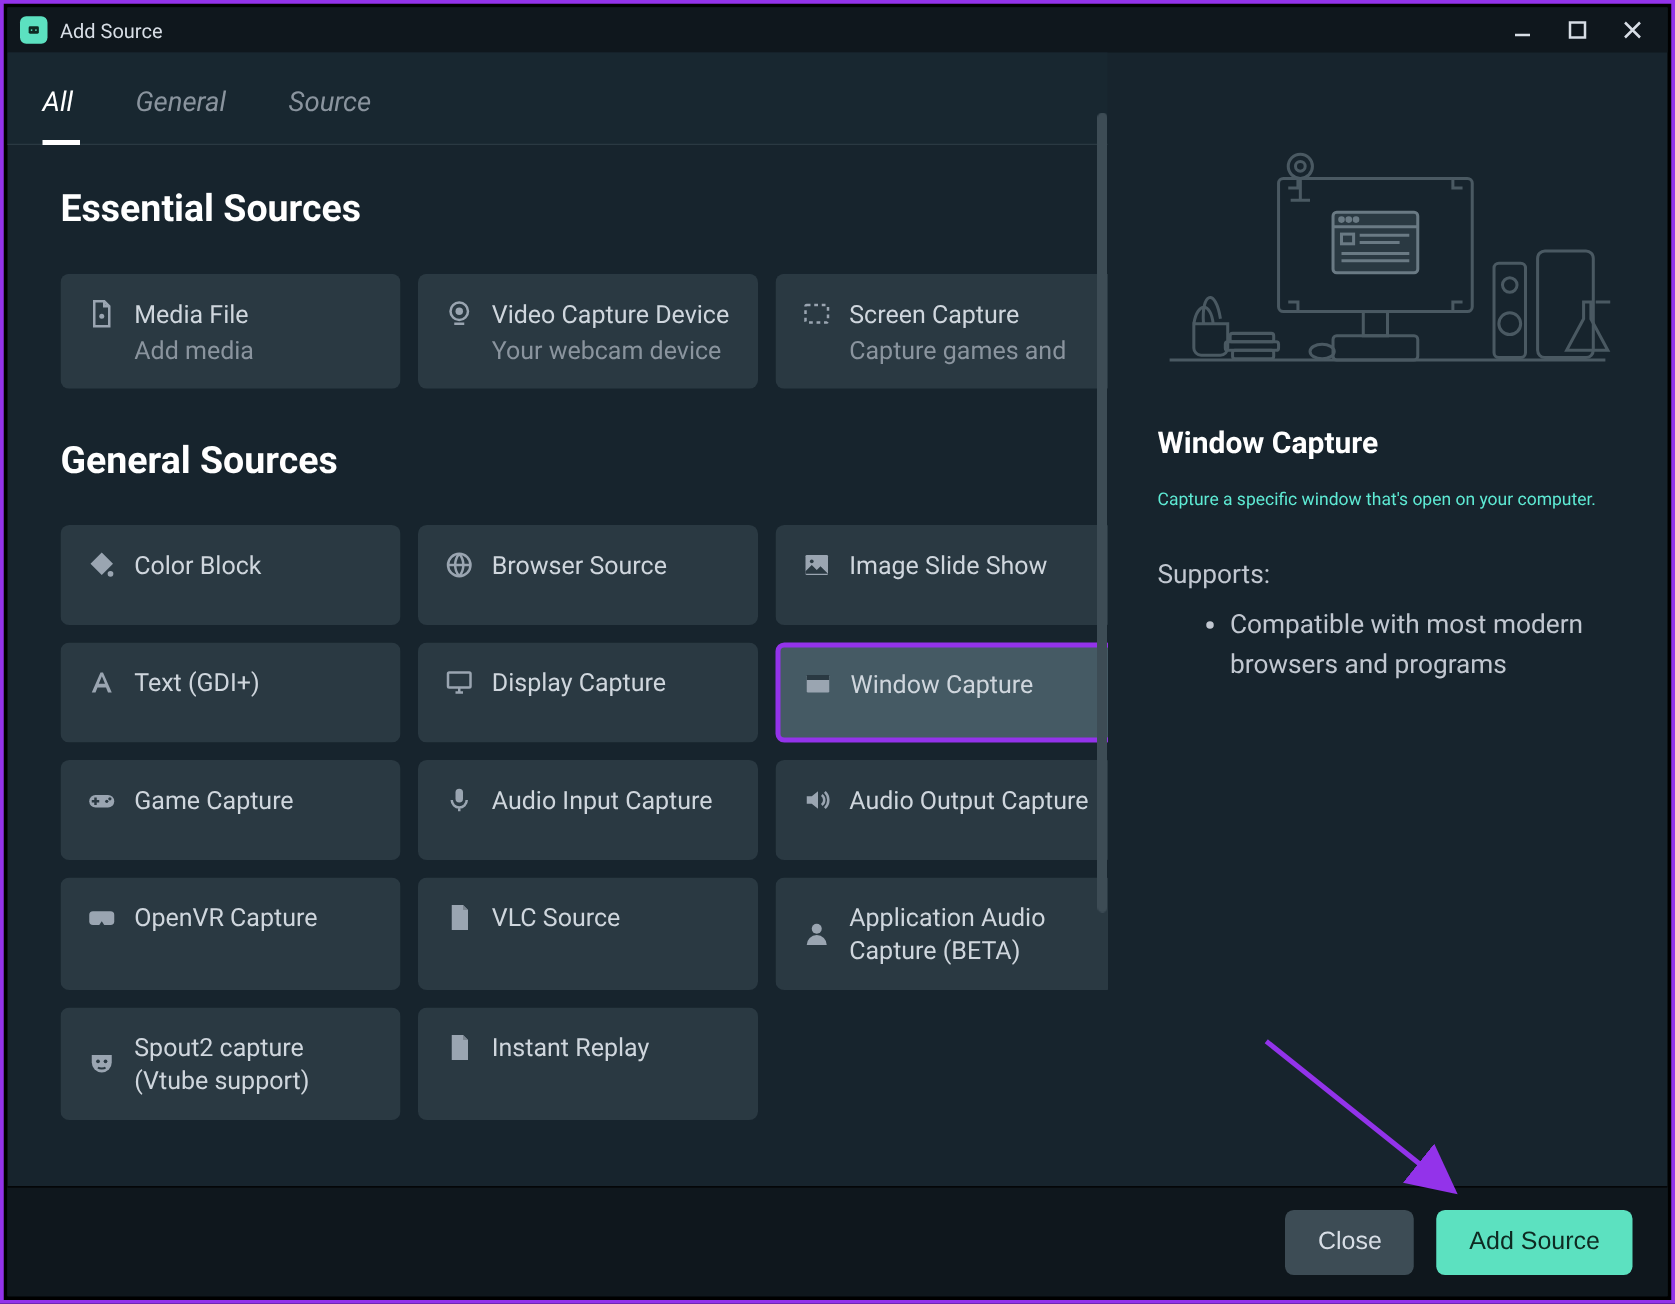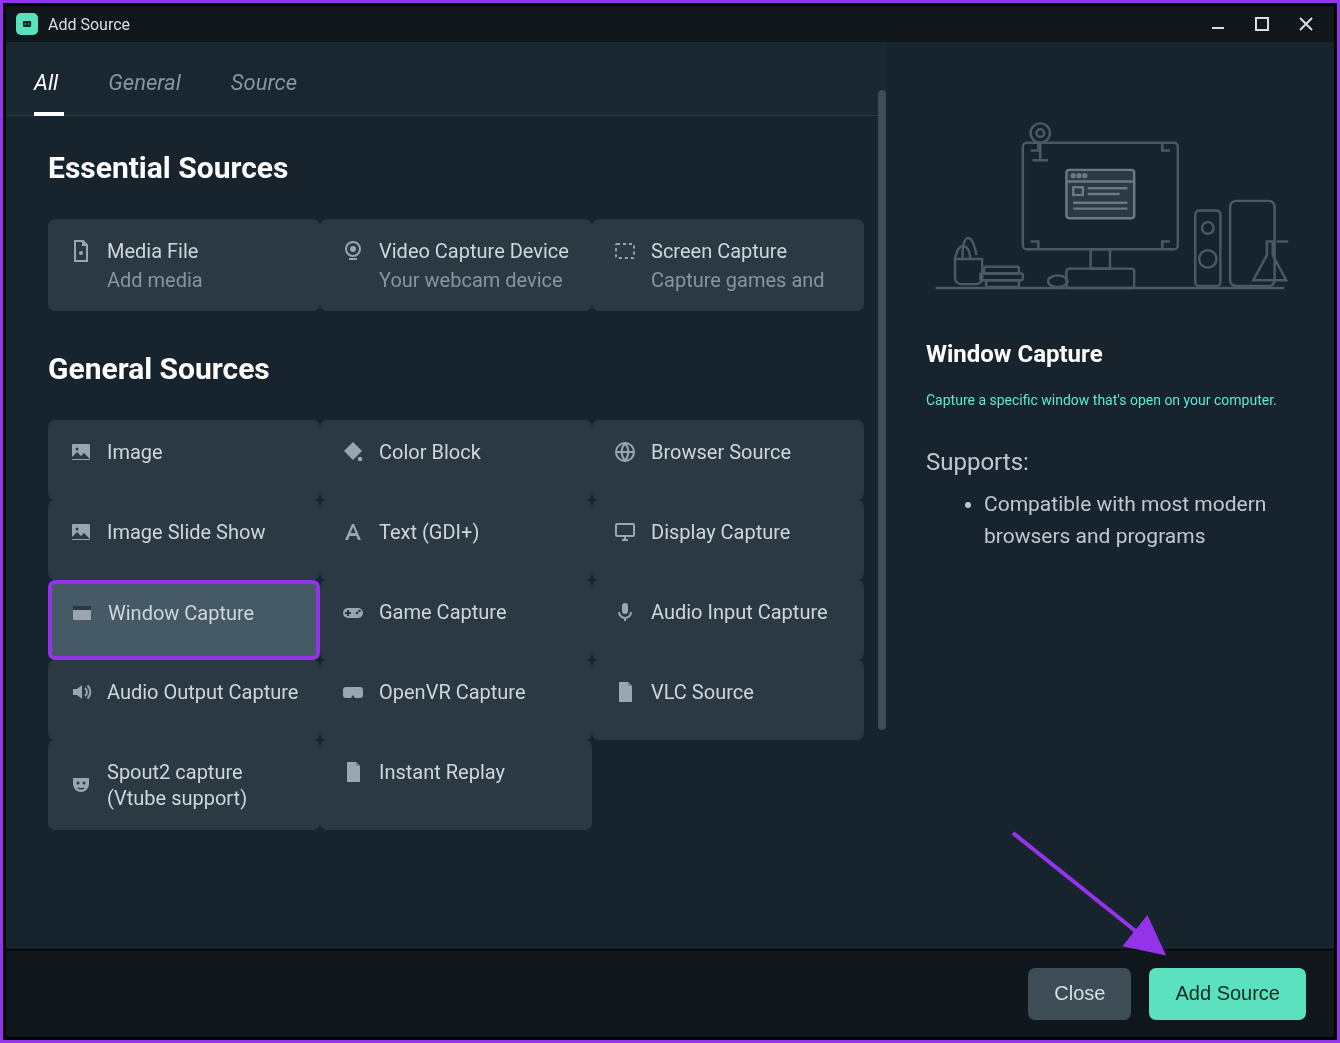--- a/index.html
+++ b/index.html
@@ -85,20 +85,21 @@
   .section-title {
     color: #fff;
     font-size: 30px;
     font-weight: 700;
     margin: 28px 0 34px 0;
   }
   .section-title:first-child { margin-top: 0; }
   .grid {
     display: grid;
     grid-template-columns: repeat(3, 272px);
+    gap: 14px;
     margin-bottom: 40px;
   }
   .card {
     background: #2a3942;
     border-radius: 7px;
     padding: 16px 18px;
     min-height: 80px;
     cursor: pointer;
     border: 3px solid transparent;
   }
@@ -158,21 +159,21 @@
     margin-bottom: 22px;
   }
   .detail-desc {
     color: #5eead4;
     font-size: 14px;
     line-height: 1.55;
     margin-bottom: 36px;
   }
   .supports-label {
     color: #c1c7d0;
-    font-size: 24px;
+    font-size: 21px;
     margin-bottom: 12px;
   }
   .supports-list {
     list-style: disc;
     padding-left: 58px;
     color: #c1c7d0;
     font-size: 21px;
     line-height: 1.55;
   }
   
@@ -355,53 +356,43 @@
               <div class="card-sub">Capture games and</div>
             </div>
           </div>
 
         <div class="section-title">General Sources</div>
         <div class="grid" id="grid-general">
             <div class="card">
               <div class="card-top">
                 <span class="card-icon">
                   <svg viewBox="0 0 24 24">
+                    <use href="#i-paint"></use>
+                  </svg>
+                </span>
+                <span>Color Block</span>
+              </div>
+            </div>
+            <div class="card">
+              <div class="card-top">
+                <span class="card-icon">
+                  <svg viewBox="0 0 24 24">
+                    <use href="#i-globe"></use>
+                  </svg>
+                </span>
+                <span>Browser Source</span>
+              </div>
+            </div>
+            <div class="card">
+              <div class="card-top">
+                <span class="card-icon">
+                  <svg viewBox="0 0 24 24">
                     <use href="#i-image"></use>
                   </svg>
                 </span>
-                <span>Image</span>
-              </div>
-            </div>
-            <div class="card">
-              <div class="card-top">
-                <span class="card-icon">
-                  <svg viewBox="0 0 24 24">
-                    <use href="#i-paint"></use>
-                  </svg>
-                </span>
-                <span>Color Block</span>
-              </div>
-            </div>
-            <div class="card">
-              <div class="card-top">
-                <span class="card-icon">
-                  <svg viewBox="0 0 24 24">
-                    <use href="#i-globe"></use>
-                  </svg>
-                </span>
-                <span>Browser Source</span>
-              </div>
-            </div>
-            <div class="card">
-              <div class="card-top">
-                <span class="card-icon">
-                  <svg viewBox="0 0 24 24">
-                    <use href="#i-image"></use>
-                  </svg>
-                </span>
                 <span>Image Slide Show</span>
               </div>
             </div>
             <div class="card">
               <div class="card-top">
                 <span class="card-icon">
                   <svg viewBox="0 0 24 24">
                     <use href="#i-font"></use>
                   </svg>
                 </span>
@@ -469,20 +460,30 @@
               </div>
             </div>
             <div class="card">
               <div class="card-top">
                 <span class="card-icon">
                   <svg viewBox="0 0 24 24">
                     <use href="#i-doc"></use>
                   </svg>
                 </span>
                 <span>VLC Source</span>
+              </div>
+            </div>
+            <div class="card">
+              <div class="card-top">
+                <span class="card-icon">
+                  <svg viewBox="0 0 24 24">
+                    <use href="#i-person"></use>
+                  </svg>
+                </span>
+                <span>Application Audio Capture (BETA)</span>
               </div>
             </div>
             <div class="card">
               <div class="card-top">
                 <span class="card-icon">
                   <svg viewBox="0 0 24 24">
                     <use href="#i-mask"></use>
                   </svg>
                 </span>
                 <span>Spout2 capture (Vtube support)</span>

